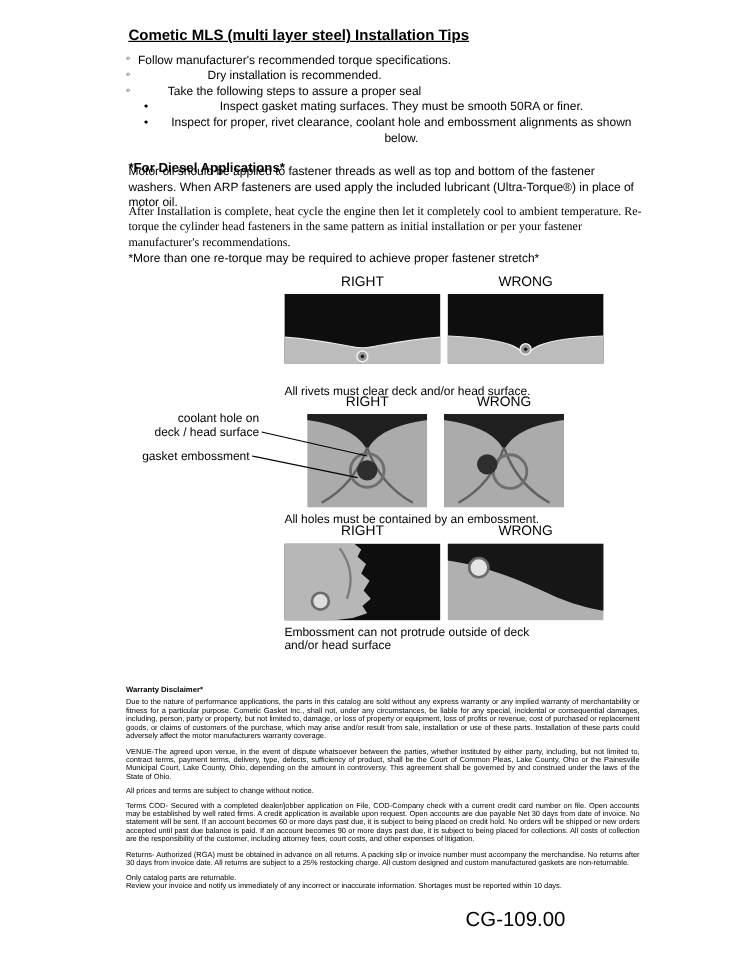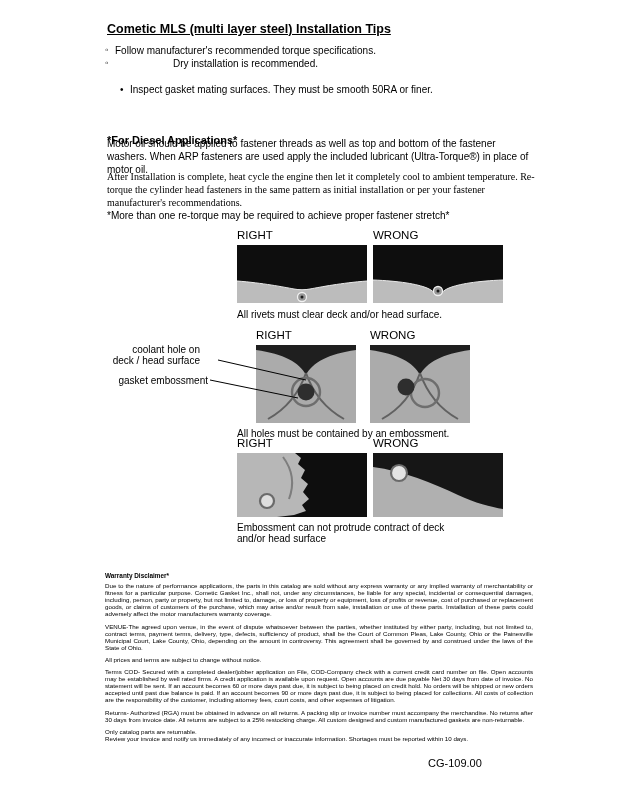--- a/index.html
+++ b/index.html
@@ -17,65 +17,67 @@
   .bul2 li::before { content:"\2022"; position:absolute; left:0; top:0; font-size:10px; }
 
   .diesel-h { position:absolute; left:107px; top:118px; font-size:11px; font-weight:bold;margin-top:16px; }
   p.body { position:absolute; left:107px; font-size:10px; line-height:13px; width:430px; }
   .p1 { top:137px; }
   .p2 { top:170px;font-family:Liberation Serif, serif; }
   .note { top:209px; width:460px; }
 
   .fig { position:absolute; }
   .fig .labels { display:flex; }
-  .fig .labels span { font-size:11.5px; line-height:13px; }
+  .fig .labels span { text-align:center; font-size:11.5px; line-height:13px; }
   .fig .imgs { display:flex; margin-top:3px; }
   .fig svg { display:block; }
-  .fig .cap { font-size:10px; margin-top:6px; }
+  .fig .cap { font-size:10px; margin-top:18px; }
 
   .fig1 { left:237px; top:229px; width:266px; }
   .fig1 .labels span { width:130px; }
   .fig1 .labels, .fig1 .imgs { gap:6px; }
 
   .fig2 { left:256px; top:329px; width:214px; }
   .fig2 .labels span { width:100px; }
   .fig2 .labels, .fig2 .imgs { gap:14px; }
   .fig2 .cap { margin-left:-19px; margin-top:5px; width:250px; }
 
   .fig3 { left:237px; top:437px; width:266px; }
   .fig3 .labels span { width:130px; }
   .fig3 .labels, .fig3 .imgs { gap:6px; }
   .fig3 .cap { margin-top:5px; width:235px; }
 
   .callout { position:absolute; font-size:10px; line-height:11px; text-align:right; }
-  .c1 { left:110px; top:344px; width:90px; }
+  .c1 { left:126px; top:344px; width:90px; }
   .c2 { left:112px; top:375px; width:96px; white-space:nowrap; }
   .callout-lines { position:absolute; left:210px; top:352px; }
 
   .warranty { position:absolute; left:105px; top:572px; width:428px; font-size:6.2px; line-height:7.1px; text-align:justify; }
   .warranty h3 { font-size:6.4px; font-weight:bold; margin-bottom:3px; text-align:left; }
   .warranty p { margin-bottom:5px; }
   .warranty p.np { margin-bottom:0; }
 
-  .footer-code { position:absolute; left:388px; top:757px; font-size:11px;margin-left:40px; }
+  .footer-code { position:absolute; left:388px; top:757px; font-size:17px; }
 </style>
 </head>
 <body>
 
 <div class="page">
 
   <h1 class="title">Cometic MLS (multi layer steel) Installation Tips</h1>
 
   <ul class="bul bul1">
     <li>Follow manufacturer's recommended torque specifications.</li>
     <li>Dry installation is recommended.</li>
+    <li>Take the following steps to assure a proper seal</li>
   </ul>
 
   <ul class="bul bul2">
     <li>Inspect gasket mating surfaces.  They must be smooth 50RA or finer.</li>
+    <li>Inspect for proper, rivet clearance, coolant hole and embossment alignments as shown below.</li>
   </ul>
 
   <h2 class="diesel-h">*For Diesel Applications*</h2>
   <p class="body p1">Motor oil should be applied to fastener threads as well as top and bottom of the fastener washers. When ARP fasteners are used apply the included lubricant (Ultra-Torque®) in place of motor oil.</p>
   <p class="body p2">After Installation is complete, heat cycle the engine then let it completely cool to ambient temperature. Re-torque the cylinder head fasteners in the same pattern as initial installation or per your fastener manufacturer's recommendations.</p>
   <p class="body note">*More than one re-torque may be required to achieve proper fastener stretch*</p>
 
   <div class="fig fig1">
     <div class="labels">
       <span>RIGHT</span>
@@ -144,21 +146,21 @@
         <path d="M0,0 H58 L64,5 L61,11 L68,17 L64,25 L71,31 L66,39 L72,46 L65,52 L69,58 L57,62 L40,64 L0,64 Z" fill="#b7b7b7"></path>
         <path d="M46,4 C55,16 58,30 52,46" fill="none" stroke="#7d7d7d" stroke-width="2"></path>
         <circle cx="30" cy="48" r="7" fill="#dedede" stroke="#6a6a6a" stroke-width="2.2"></circle>
       </svg>
       <svg width="130" height="64" viewBox="0 0 130 64">
         <rect width="130" height="64" fill="#b0b0b0"></rect>
         <path d="M0,14 C30,18 60,30 85,42 C102,50 118,54 130,56 L130,0 L0,0 Z" fill="#161616"></path>
         <circle cx="26" cy="20" r="8" fill="#e4e4e4" stroke="#6a6a6a" stroke-width="2.2"></circle>
       </svg>
     </div>
-    <div class="cap">Embossment can not protrude contract of deck and/or head surface</div>
+    <div class="cap">Embossment can not protrude outside of deck and/or head surface</div>
   </div>
 
   <div class="warranty">
     <h3>Warranty Disclaimer*</h3>
     <p>Due to the nature of performance applications, the parts in this catalog are sold without any express warranty or any implied warranty of merchantability or fitness for a particular purpose.  Cometic Gasket Inc., shall not, under any circumstances, be liable for any special, incidental or consequential damages, including, person, party or property, but not limited to, damage, or loss of property or equipment, loss of profits or revenue, cost of purchased or replacement goods, or claims of customers of the purchase, which may arise and/or result from sale, installation or use of these parts.  Installation of these parts could adversely affect the motor manufacturers warranty coverage.</p>
     <p>VENUE-The agreed upon venue, in the event of dispute whatsoever between the parties, whether instituted by either party, including, but not limited to, contract terms, payment terms, delivery, type, defects, sufficiency of product, shall be the Court of Common Pleas, Lake County, Ohio or the Painesville Municipal Court, Lake County, Ohio, depending on the amount in controversy. This agreement shall be governed by and construed under the laws of the State of Ohio.</p>
     <p>All prices and terms are subject to change without notice.</p>
     <p>Terms COD- Secured with a completed dealer/jobber application on File, COD-Company check with a current credit card number on file.  Open accounts may be established by well rated firms.  A credit application is available upon request.  Open accounts are due payable Net 30 days from date of invoice.  No statement will be sent.  If an account becomes 60 or more days past due, it is subject to being placed on credit hold.  No orders will be shipped or new orders accepted until past due balance is paid.  If an account becomes 90 or more days past due, it is subject to being placed for collections.  All costs of collection are the responsibility of the customer, including attorney fees, court costs, and other expenses of litigation.</p>
     <p>Returns- Authorized (RGA) must be obtained in advance on all returns.  A packing slip or invoice number must accompany the merchandise.  No returns after 30 days from invoice date.  All returns are subject to a 25% restocking charge.  All custom designed and custom manufactured gaskets are non-returnable.</p>
     <p class="np">Only catalog parts are returnable.</p>

